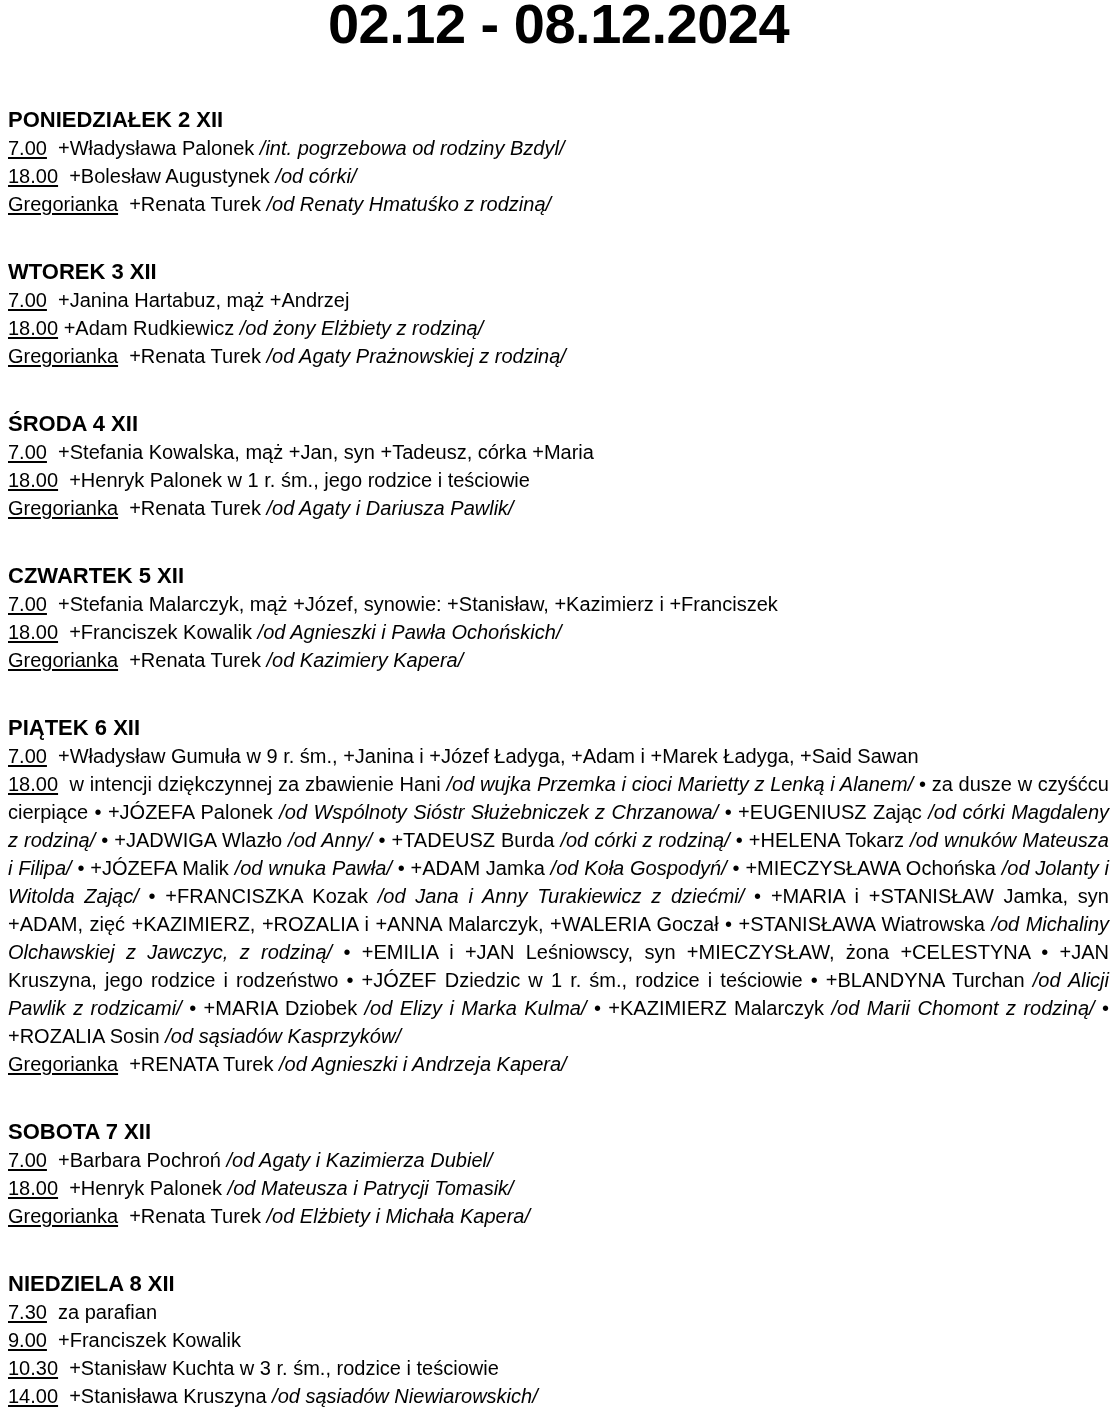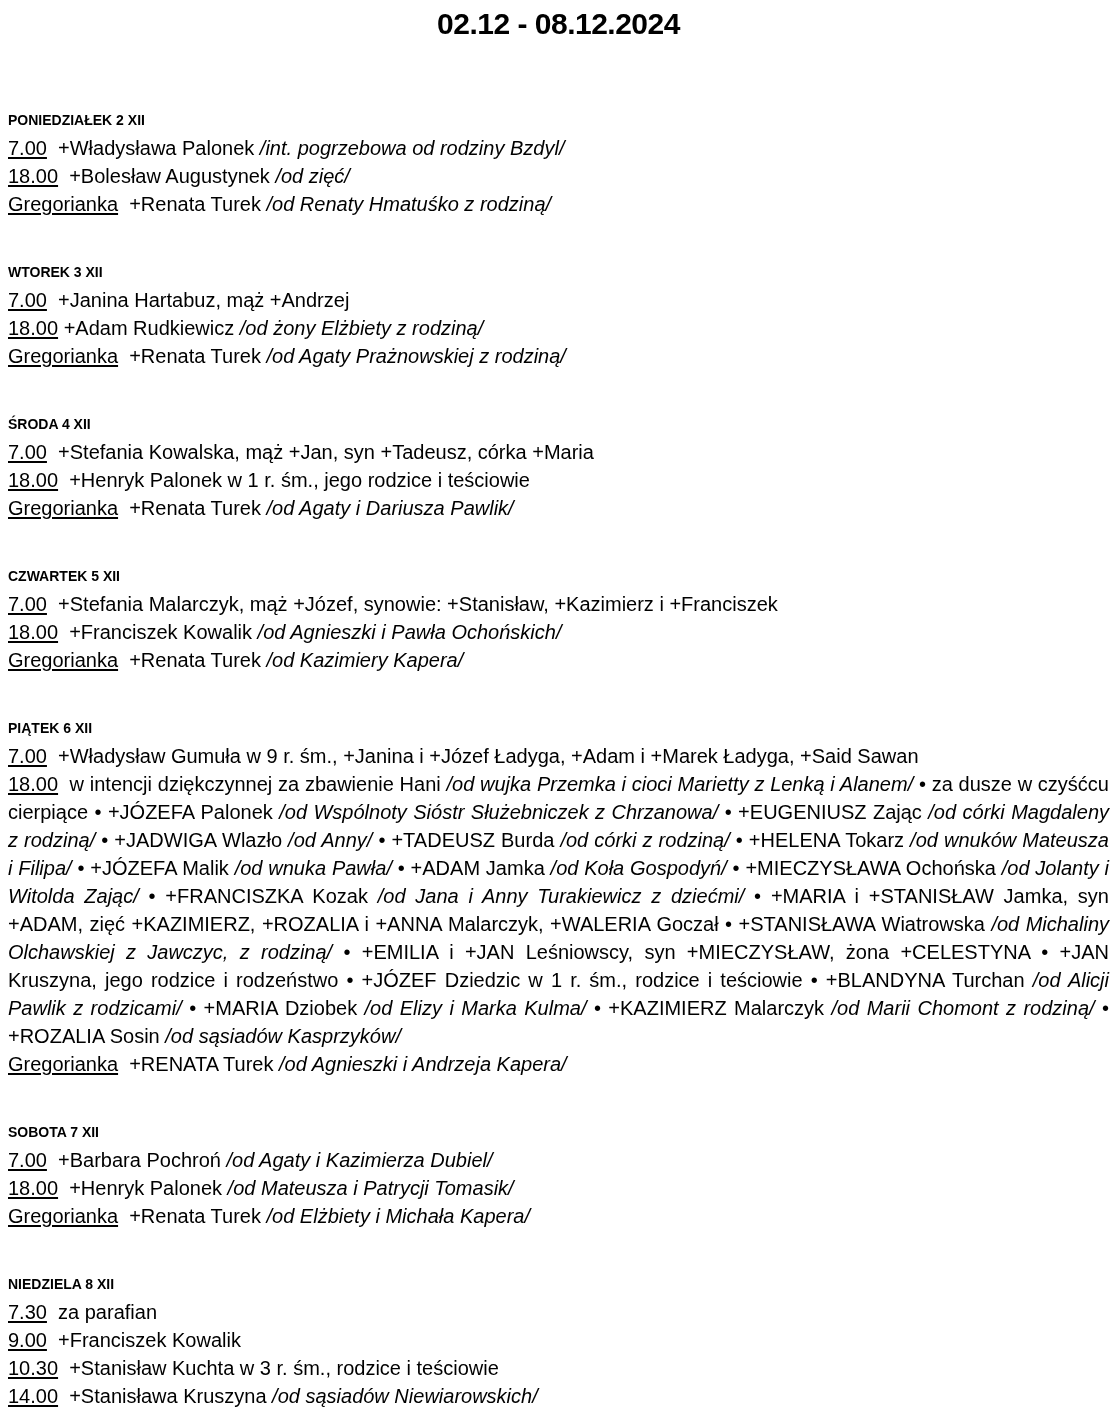--- a/index.html
+++ b/index.html
@@ -12,32 +12,32 @@
     }
     .page {
       position: relative;
       width: 1117px;
       padding: 0 8px;
       box-sizing: border-box;
     }
     .title {
       text-align: center;
       font-weight: bold;
-      font-size: 30px;
+      font-size: 56px;
       line-height: 44px;
       margin: 0;
       padding-top: 2px;
       letter-spacing: -0.5px;
       height: 104px;
     }
     .day { margin: 0; }
     .day + .day { margin-top: 40px; }
     .day-heading {
       font-weight: bold;
-      font-size: 14px;
+      font-size: 22px;
       line-height: 28px;
       margin: 0;
       height: 28px;
     }
     .line {
       font-size: 20px;
       line-height: 28px;
       margin: 0;
       white-space: nowrap;
     }
@@ -52,21 +52,21 @@
   </style>
 </head>
 <body>
 
 <div class="page">
   <h1 class="title">02.12 - 08.12.2024</h1>
   <div id="days">
       <section class="day">
         <h2 class="day-heading">PONIEDZIAŁEK 2 XII</h2>
         <p class="line"><span class="time">7.00</span><span class="sep">  </span><span>+Władysława Palonek </span><span class="it">/int. pogrzebowa od rodziny Bzdyl/</span></p>
-        <p class="line"><span class="time">18.00</span><span class="sep">  </span><span>+Bolesław Augustynek </span><span class="it">/od zięć/</span></p>
+        <p class="line"><span class="time">18.00</span><span class="sep">  </span><span>+Bolesław Augustynek </span><span class="it">/od córki/</span></p>
         <p class="line"><span class="time">Gregorianka</span><span class="sep">  </span><span>+Renata Turek </span><span class="it">/od Renaty Hmatuśko z rodziną/</span></p>
       </section>
       <section class="day">
         <h2 class="day-heading">WTOREK 3 XII</h2>
         <p class="line"><span class="time">7.00</span><span class="sep">  </span><span>+Janina Hartabuz, mąż +Andrzej</span><span class="it"></span></p>
         <p class="line"><span class="time">18.00</span><span class="sep"> </span><span>+Adam Rudkiewicz </span><span class="it">/od żony Elżbiety z rodziną/</span></p>
         <p class="line"><span class="time">Gregorianka</span><span class="sep">  </span><span>+Renata Turek </span><span class="it">/od Agaty Prażnowskiej z rodziną/</span></p>
       </section>
       <section class="day">
         <h2 class="day-heading">ŚRODA 4 XII</h2>

